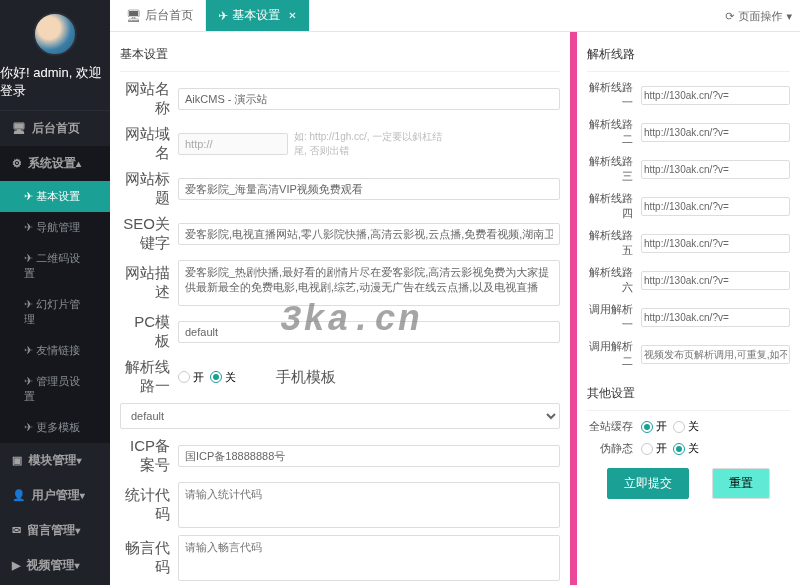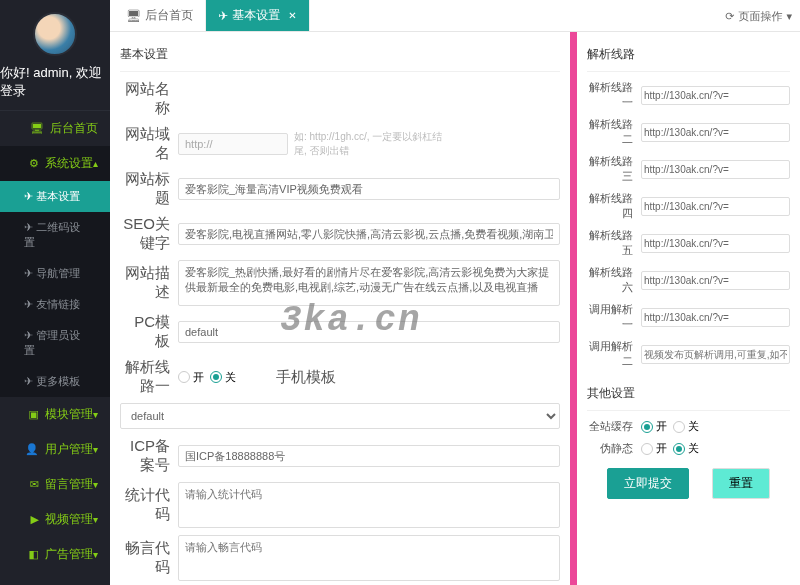--- a/index.html
+++ b/index.html
@@ -1,20 +1,20 @@
 <!DOCTYPE html>
 <html><head>
 <meta charset="utf-8">
 <style>
 * { margin: 0; padding: 0; box-sizing: border-box; }
 body { font-family: "Microsoft YaHei", Arial, sans-serif; font-size: 12px; background: #f5f5f5; width: 800px; height: 585px; overflow: hidden; }
 .sidebar { position: absolute; left: 0; top: 0; width: 110px; height: 585px; background: #20222a; color: #ccc; }
 .avatar { width: 44px; height: 44px; border-radius: 50%; margin: 12px auto 8px; display: block; background: radial-gradient(circle at 35% 35%, #f4d6b8 30%, #3a7fa8 60%, #2c5a7a 100%); border: 2px solid #2a2d36; }
 .welcome { text-align: left; color: #fff; font-size: 13px; padding-bottom: 10px; }
-.menu-item { padding: 9px 12px; cursor: pointer; color: #84cc16; font-size: 12px; display: flex; align-items: center; justify-content: flex-end; }
+.menu-item { padding: 9px 12px; cursor: pointer; color: #a3a3a3; font-size: 12px; display: flex; align-items: center; justify-content: flex-start; font-weight: bold; }
 .menu-item.first { border-top: 1px solid #2a2d36; }
 .menu-item .icon { margin-right: 6px; font-size: 11px; }
 .menu-item.expanded { background: #15171d; }
 .sub-item { padding: 8px 24px 8px 24px; font-size: 11px; color: #8a8f96; cursor: pointer; background: #15171d; }
 .sub-item.active { background: #1aa094; color: #fff; }
 .chev { font-size: 10px; }
 .main { position: absolute; left: 110px; top: 0; right: 0; height: 585px; background: #fff; }
 .tabs { height: 32px; border-bottom: 1px solid #e6e6e6; display: flex; align-items: stretch; padding-left: 4px; position: relative; }
 .tab { padding: 0 12px; display: flex; align-items: center; font-size: 12px; color: #666; border-right: 1px solid #eee; cursor: pointer; gap: 4px; }
 .tab.active { background: #1aa094; color: #fff; }
@@ -50,22 +50,23 @@
   <div class="avatar"></div>
   <div class="welcome">你好! admin, 欢迎登录</div>
   <div class="menu-item first">
     <span><span class="icon">🖥</span><span>后台首页</span></span>
   </div>
   <div class="menu-item expanded">
     <span><span class="icon">⚙</span><span>系统设置</span></span>
     <span class="chev">▴</span>
   </div>
   <div class="sub-item active"><span>✈ </span><span>基本设置</span></div>
+  <div class="sub-item"><span>✈ </span><span>导航管理</span></div>
   <div class="sub-item"><span>✈ </span><span>二维码设置</span></div>
-  <div class="sub-item"><span>✈ </span><span>导航管理</span></div>
+  <div class="sub-item"><span>✈ </span><span>幻灯片管理</span></div>
   <div class="sub-item"><span>✈ </span><span>友情链接</span></div>
   <div class="sub-item"><span>✈ </span><span>管理员设置</span></div>
   <div class="sub-item"><span>✈ </span><span>更多模板</span></div>
   <div class="menu-item">
       <span><span class="icon">▣</span><span>模块管理</span></span>
       <span class="chev">▾</span>
     </div>
   <div class="menu-item">
       <span><span class="icon">👤</span><span>用户管理</span></span>
       <span class="chev">▾</span>
@@ -100,20 +101,21 @@
         <span>页面操作</span>
         <span>▾</span>
       </div>
   </div>
 
   <div class="content">
     <div class="panel">
       <div class="panel-title">基本设置</div>
       <div class="row">
           <label>网站名称</label>
+          <input type="text" value="AikCMS - 演示站" style="">
         </div>
       <div class="row">
           <label>网站域名</label>
           <input type="text" readonly="" style="max-width: 110px;" value="http://">
           <span class="hint">如: http://1gh.cc/, 一定要以斜杠结尾, 否则出错</span>
         </div>
       <div class="row">
           <label>网站标题</label>
           <input type="text" value="爱客影院_海量高清VIP视频免费观看" style="">
         </div>

